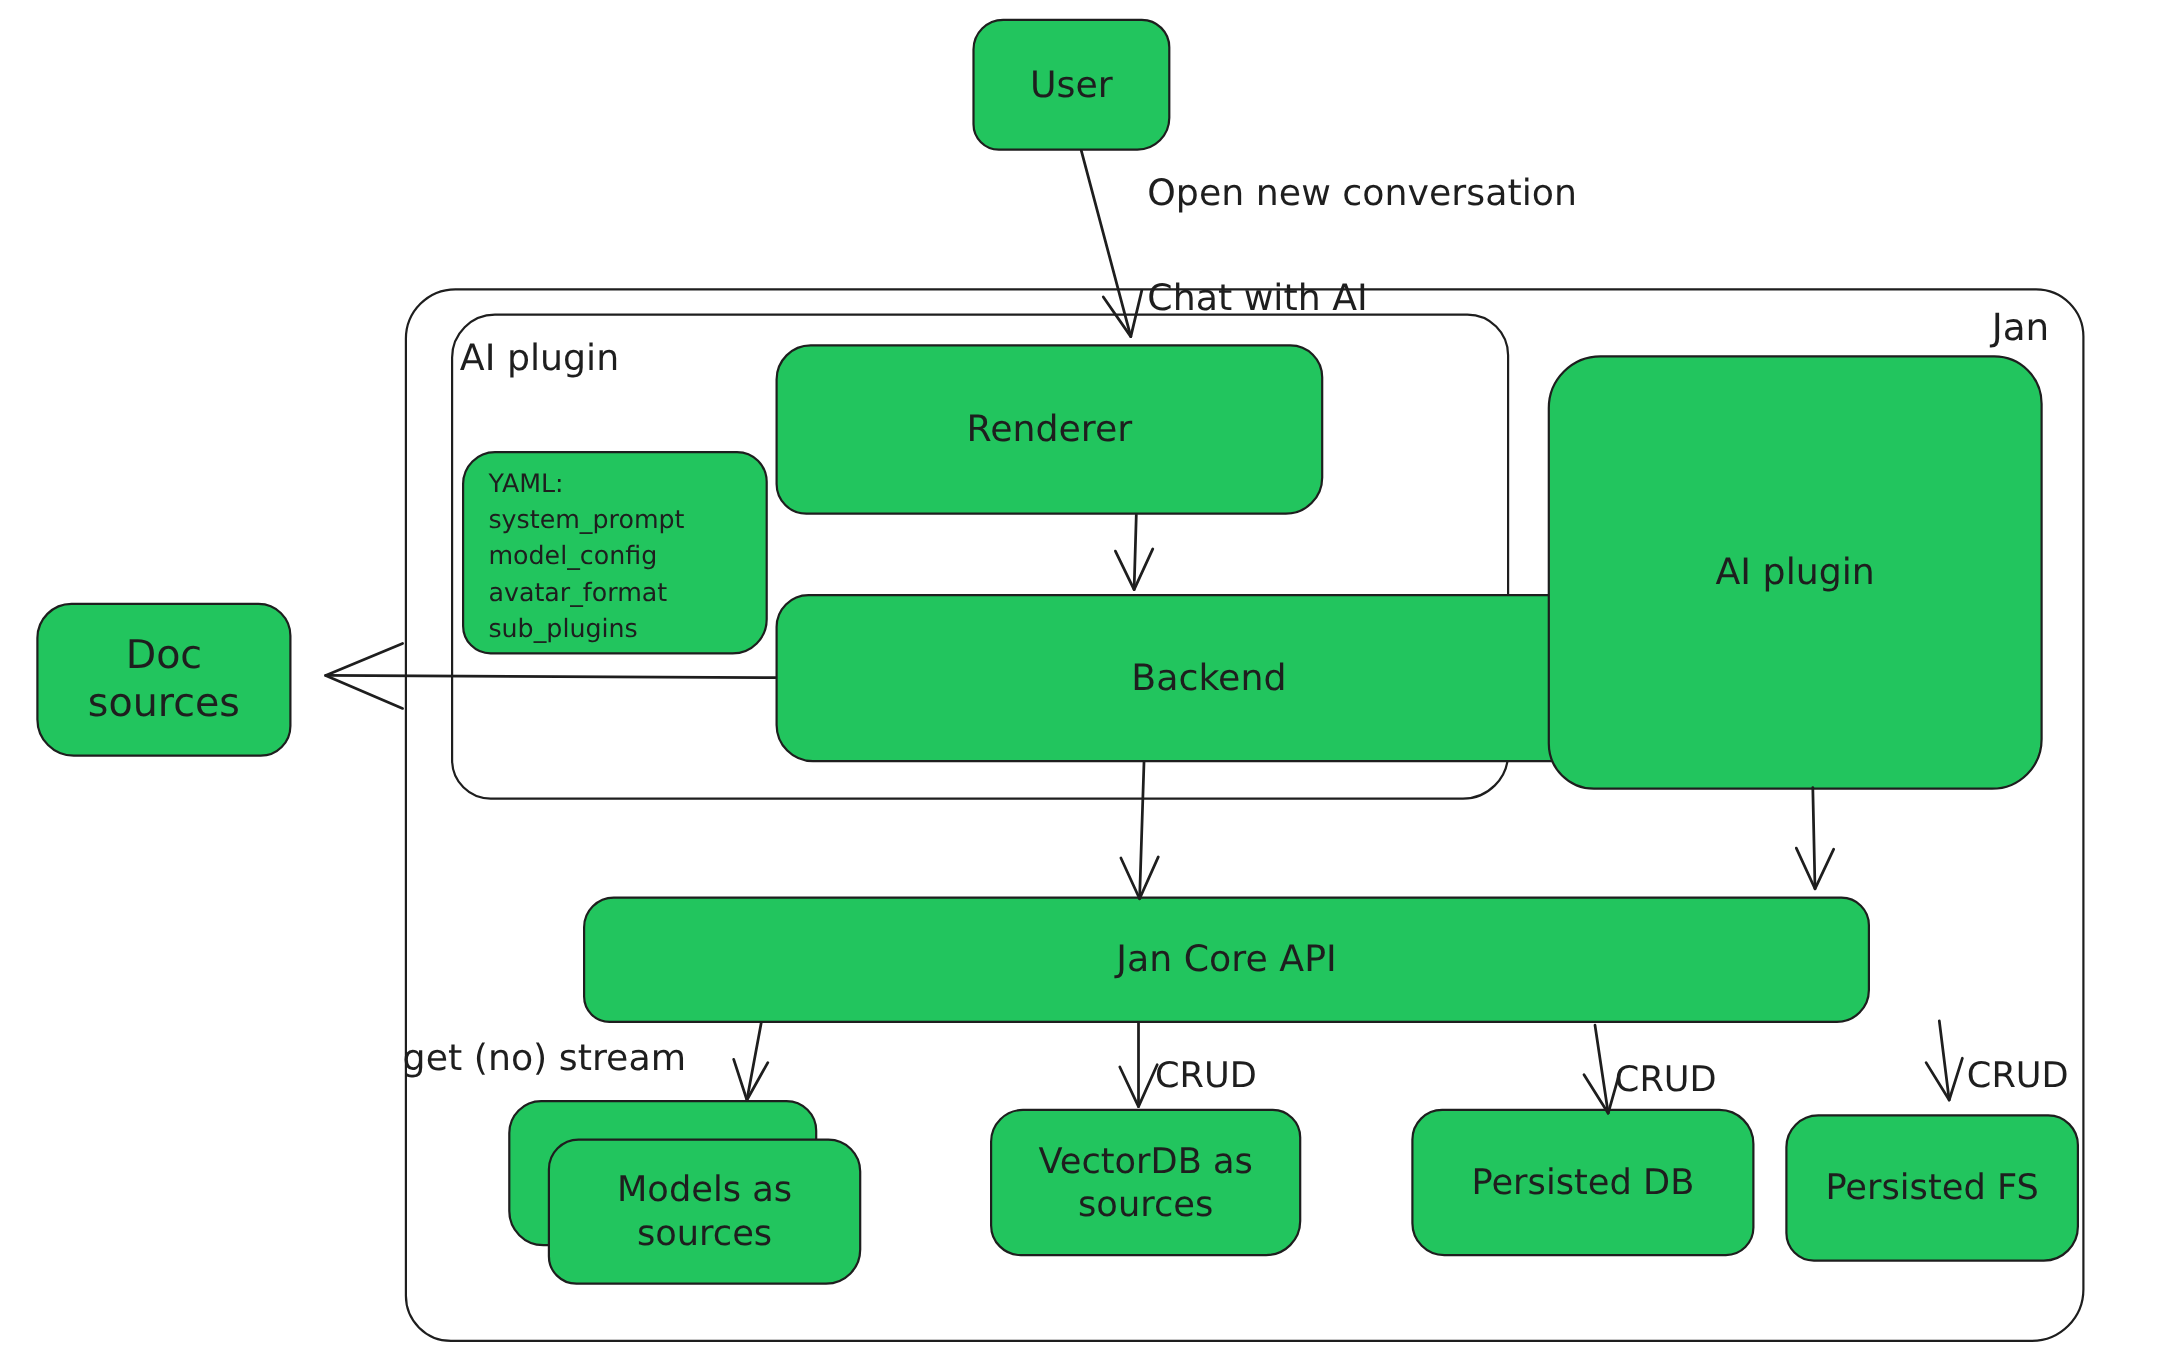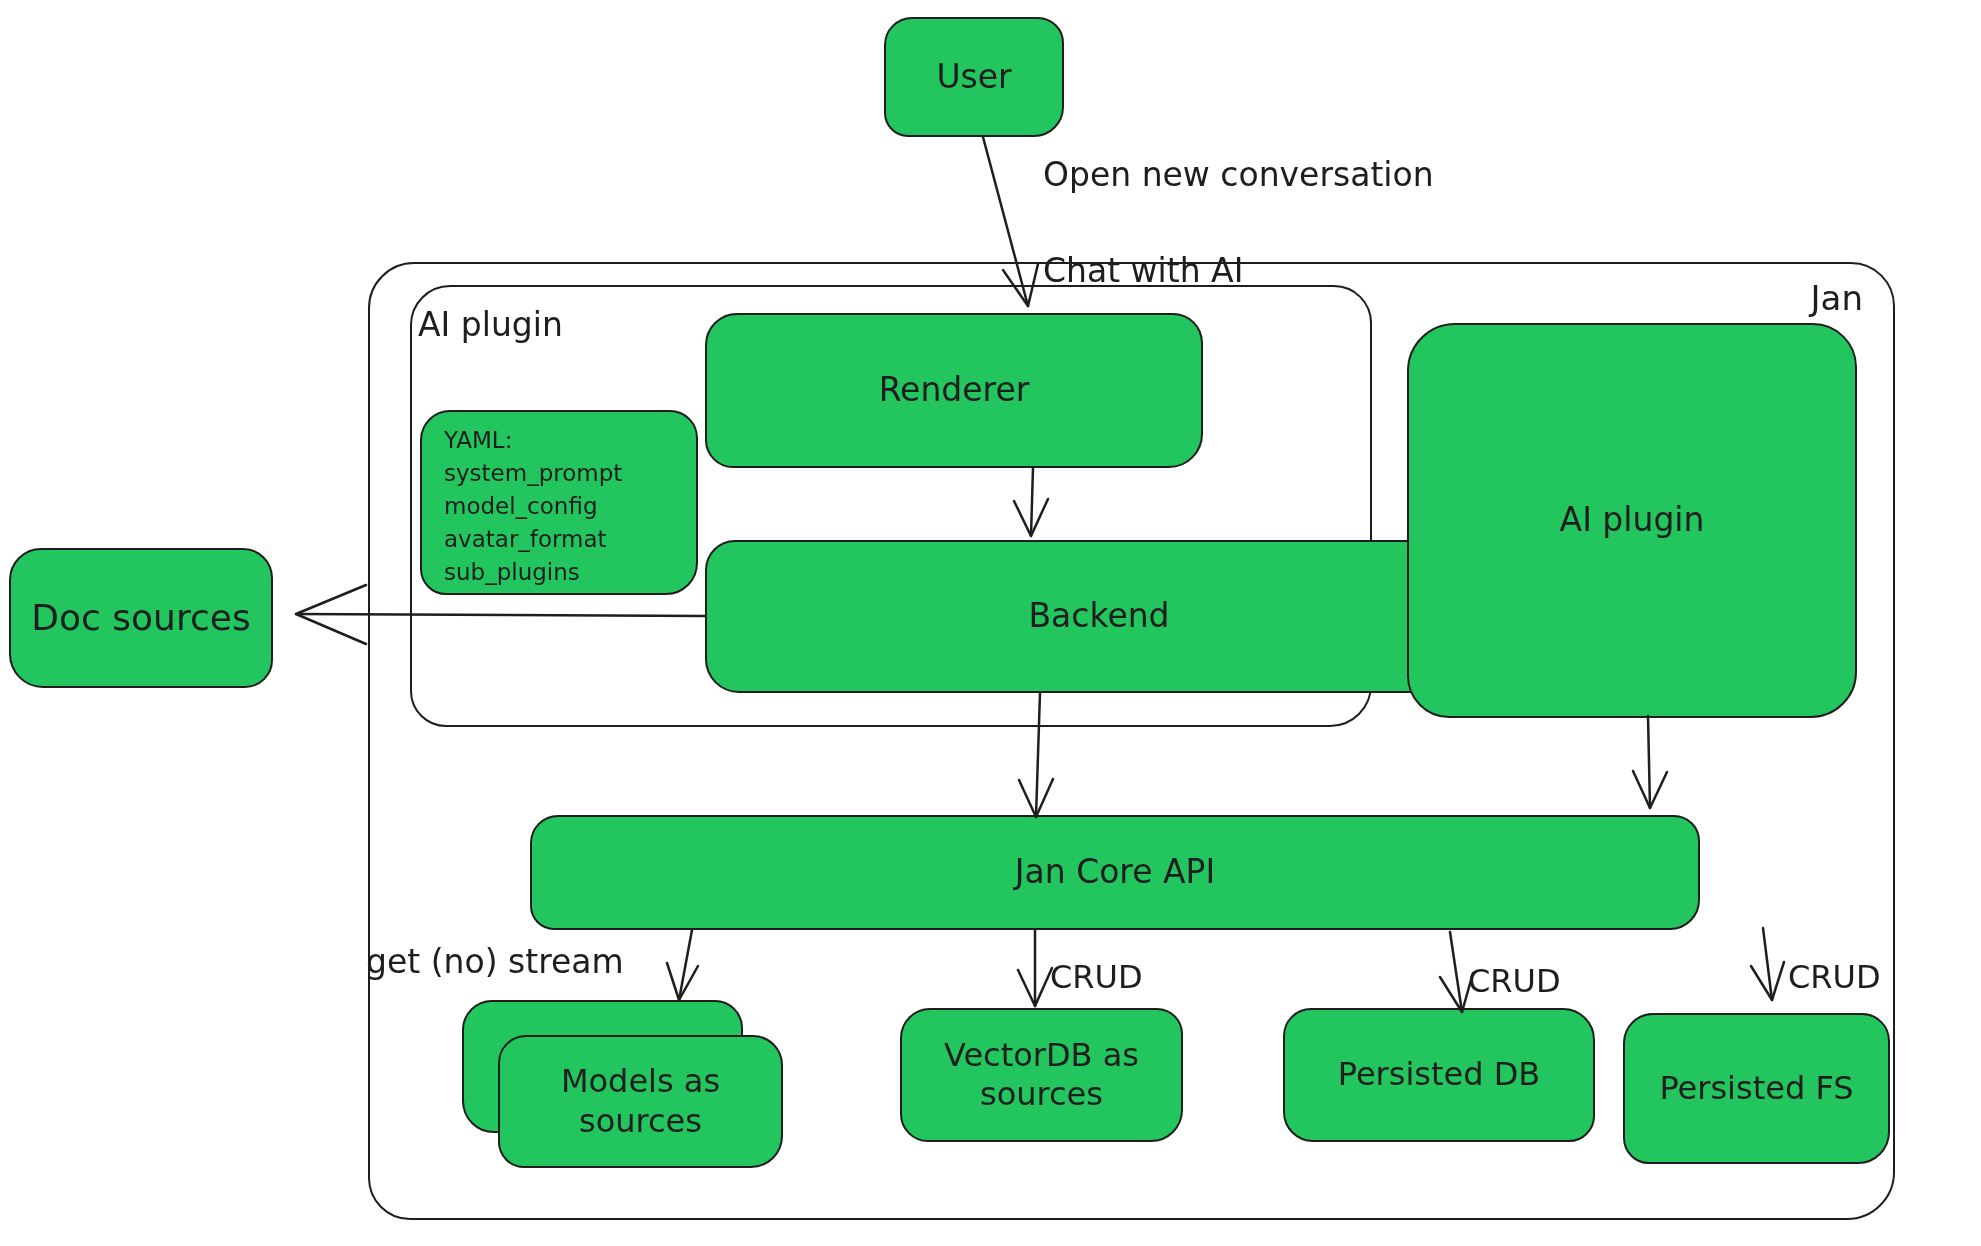--- a/index.html
+++ b/index.html
@@ -53,21 +53,21 @@
       <div>model_config</div>
       <div>avatar_format</div>
       <div>sub_plugins</div>
     </div>
   </div>
 
   <div class="node" style="left:705px;top:540px;width:743px;height:153px;border-radius:30px 32px 28px 34px;padding-left:45px;">
     <span class="node-label">Backend</span>
   </div>
 
-  <div class="node" style="left:9px;top:548px;width:264px;height:140px;border-radius:32px 30px 28px 34px;">
+  <div class="node" style="left:33px;top:548px;width:232px;height:140px;border-radius:32px 30px 28px 34px;">
     <span class="node-label" style="font-size:36px;">Doc sources</span>
   </div>
 
   <div class="node" style="left:1407px;top:323px;width:450px;height:395px;border-radius:48px 44px 46px 42px;">
     <span class="node-label">AI plugin</span>
   </div>
 
   <div class="node" style="left:530px;top:815px;width:1170px;height:115px;border-radius:28px 26px 30px 24px;">
     <span class="node-label">Jan Core API</span>
   </div>
@@ -78,21 +78,21 @@
   </div>
 
   <div class="node" style="left:900px;top:1008px;width:283px;height:134px;border-radius:30px 26px 32px 28px;">
     <span class="node-label" style="font-size:32px;">VectorDB as sources</span>
   </div>
 
   <div class="node" style="left:1283px;top:1008px;width:312px;height:134px;border-radius:28px 32px 26px 30px;">
     <span class="node-label" style="font-size:32px;">Persisted DB</span>
   </div>
 
-  <div class="node" style="left:1623px;top:1013px;width:267px;height:151px;border-radius:30px 28px 32px 26px;">
+  <div class="node" style="left:1623px;top:1013px;width:267px;height:134px;border-radius:30px 28px 32px 26px;">
     <span class="node-label" style="font-size:32px;">Persisted FS</span>
   </div>
 
   <div class="edge-label" style="left:1043px;top:155px;">Open new conversation</div>
   <div class="edge-label" style="left:1043px;top:207px;margin-top:44px;">Chat with AI</div>
   <div class="edge-label" style="left:366px;top:942px;">get (no) stream</div>
   <div class="edge-label" style="left:1050px;top:958px;font-size:32px;">CRUD</div>
   <div class="edge-label" style="left:1468px;top:962px;font-size:32px;">CRUD</div>
   <div class="edge-label" style="left:1788px;top:958px;font-size:32px;">CRUD</div>
 

